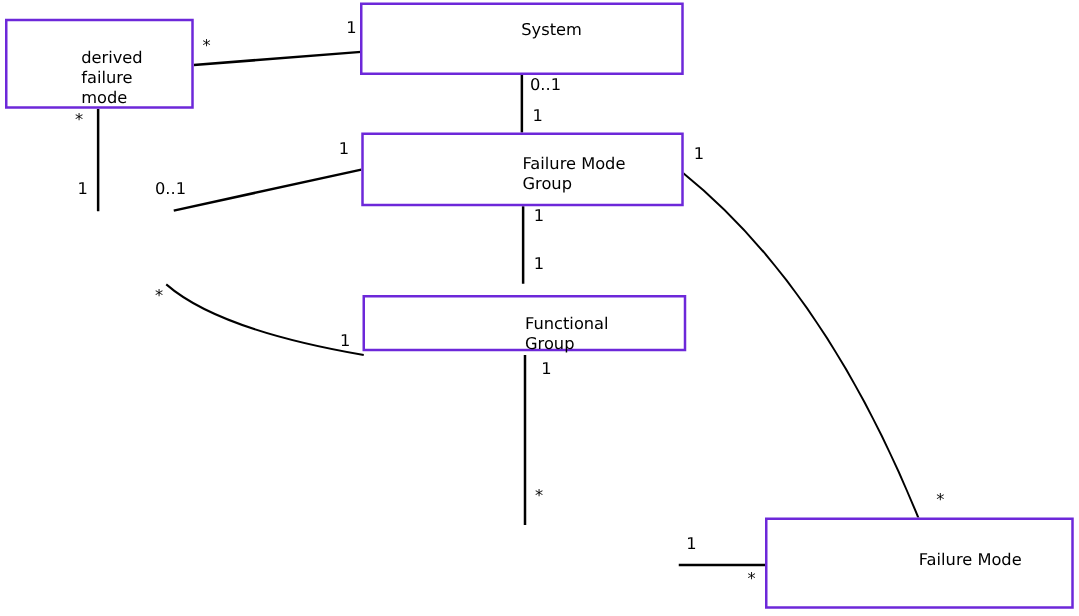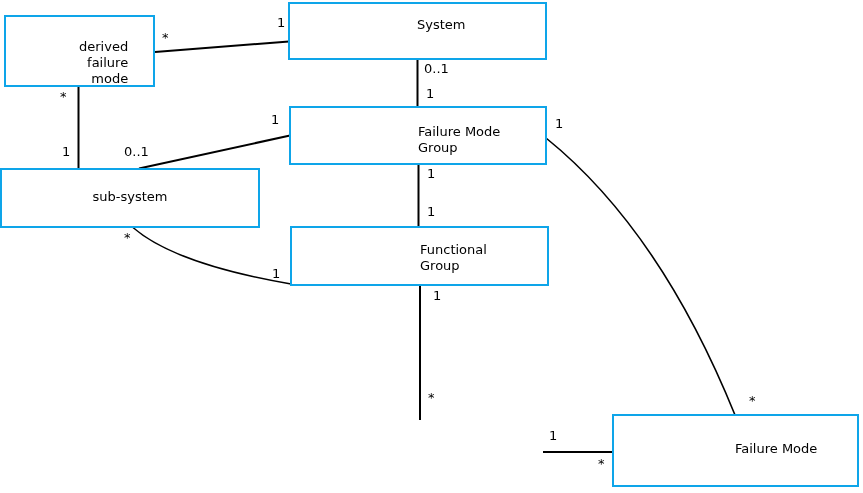--- a/index.html
+++ b/index.html
@@ -19,40 +19,40 @@
   }
   .edges-layer path {
     stroke: #000000;
     fill: none;
   }
   .edges-layer path.straight { stroke-width: 2; }
   .edges-layer path.curved { stroke-width: 1.6; }
   .node {
     position: absolute;
     background: #ffffff;
-    border: 2px solid #0ea5e9;
+    border: 2px solid #6d28d9;
     box-sizing: border-box;
   }
   .node .lbl {
     position: absolute;
     font-size: 13px;
     line-height: 16px;
     white-space: pre-line;
     text-align: left;
   }
   
   .n-dfm        { left: 4px;   top: 15px;  width: 151px; height: 72px; }
-  .n-dfm .lbl   { left: 73px;  top: 22px; text-align: right; }
+  .n-dfm .lbl   { left: 59px;  top: 22px; }
   .n-system     { left: 288px; top: 2px;   width: 259px; height: 58px; }
   .n-system .lbl{ left: 127px; top: 13px; }
   .n-fmg        { left: 289px; top: 106px; width: 258px; height: 59px; }
   .n-fmg .lbl   { left: 127px; top: 16px; }
   .n-subsys     { left: 0px;   top: 168px; width: 260px; height: 60px; }
   .n-subsys .lbl{ left: 0; top: 19px; width: 100%; text-align: center; }
-  .n-fg         { left: 290px; top: 226px; width: 259px; height: 60px; }
+  .n-fg         { left: 290px; top: 236px; width: 259px; height: 45px; }
   .n-fg .lbl    { left: 128px; top: 14px; }
   .n-comp       { left: 295px; top: 419px; width: 248px; height: 71px; }
   .n-comp .lbl  { left: 123px; top: 23px; }
   .n-fm         { left: 612px; top: 414px; width: 247px; height: 73px; }
   .n-fm .lbl    { left: 121px; top: 25px; }
   
   .card {
     position: absolute;
     font-size: 13px;
     line-height: 14px;
@@ -84,23 +84,20 @@
 
   <div class="node n-system">
     <div class="lbl">System</div>
   </div>
 
   <div class="node n-fmg">
     <div class="lbl">Failure Mode
 Group</div>
   </div>
 
-  <div class="node n-subsys">
-    <div class="lbl">sub-system</div>
-  </div>
 
   <div class="node n-fg">
     <div class="lbl">Functional
 Group</div>
   </div>
 
 
   <div class="node n-fm">
     <div class="lbl">Failure Mode</div>
   </div>

